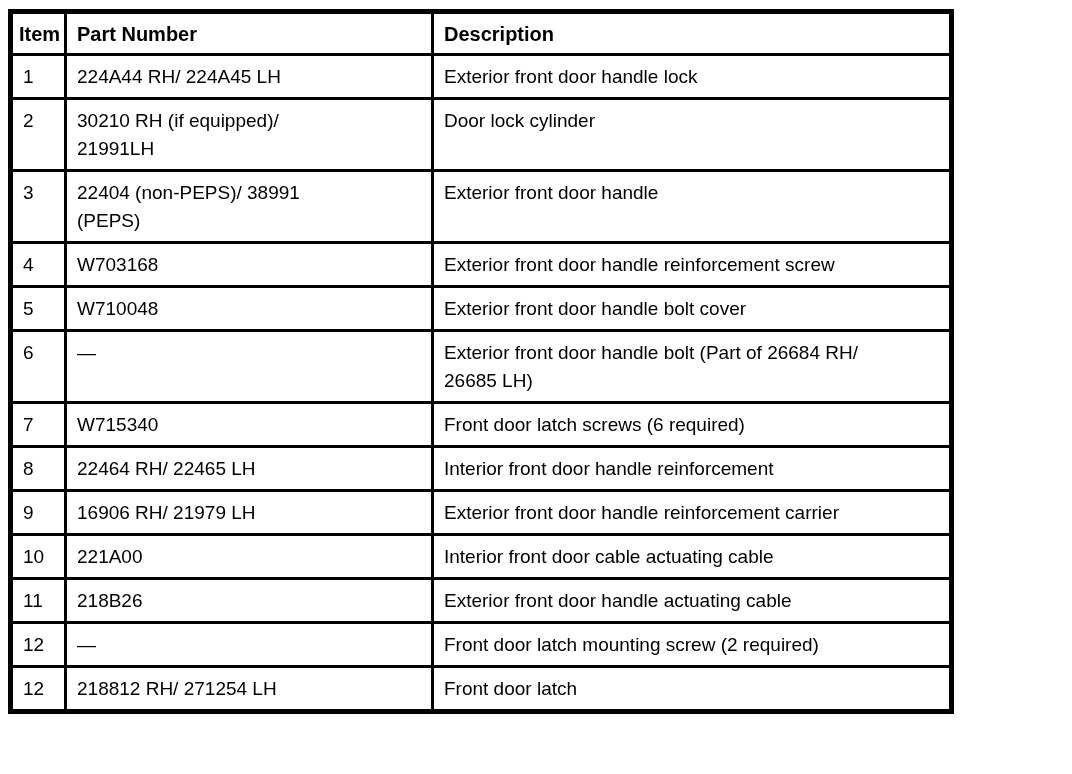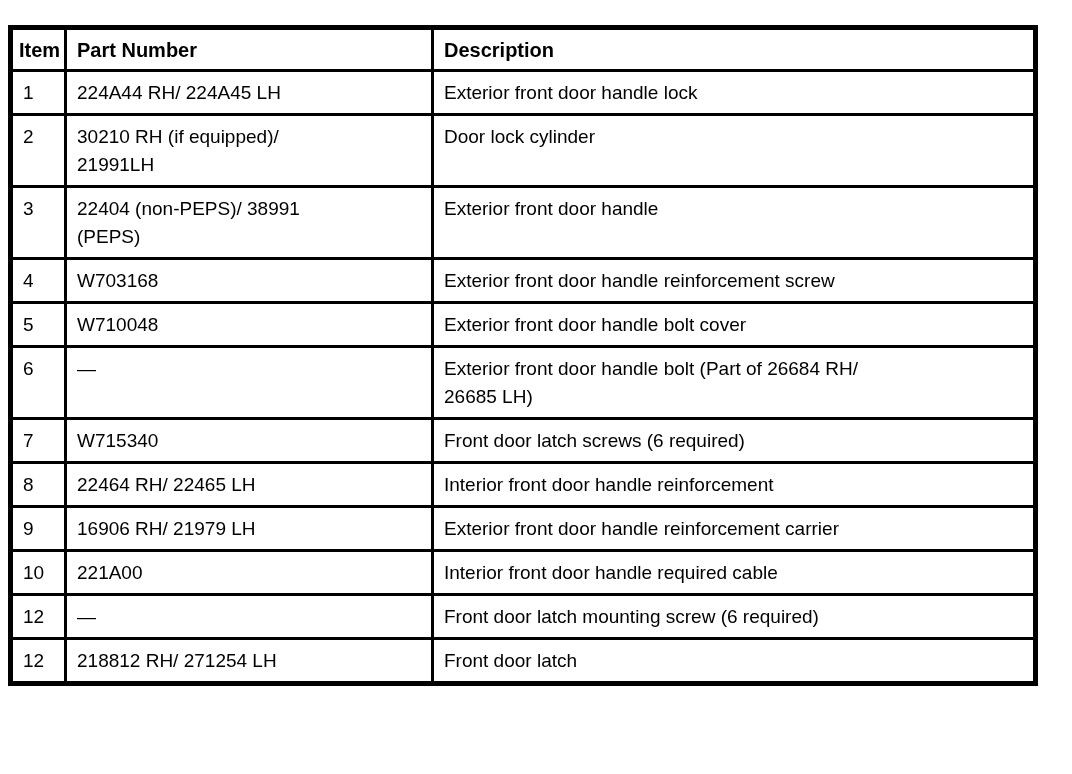--- a/index.html
+++ b/index.html
@@ -13,24 +13,23 @@
     box-sizing: border-box;
     font-family: "Liberation Sans", sans-serif;
     color: #000000;
   }
   .page {
     padding: 9px 8px;
   }
   table.parts-table {
     border-collapse: collapse;
     table-layout: fixed;
-    width: 1030px;
+    width: 946px;
     border: 5px solid #000000;
     background: #ffffff;
-    margin-top: 16px;
   }
   col.col-item { width: 55px; }
   col.col-part { width: 367px; }
   col.col-desc { width: auto; }
   th, td {
     border: 3px solid #000000;
     text-align: left;
     vertical-align: top;
     padding: 7px 8px 6px 10px;
     font-size: 19px;
@@ -121,28 +120,33 @@
 
   <tr>
     <td>9</td>
     <td>16906 RH/ 21979 LH</td>
     <td>Exterior front door handle reinforcement carrier</td>
   </tr>
 
   <tr>
     <td>10</td>
     <td>221A00</td>
-    <td>Interior front door handle required cable</td>
+    <td>Interior front door cable actuating cable</td>
   </tr>
 
+  <tr>
+    <td>11</td>
+    <td>218B26</td>
+    <td>Exterior front door handle actuating cable</td>
+  </tr>
 
   <tr>
     <td>12</td>
     <td>—</td>
-    <td>Front door latch mounting screw (6 required)</td>
+    <td>Front door latch mounting screw (2 required)</td>
   </tr>
 
   <tr>
     <td>12</td>
     <td>218812 RH/ 271254 LH</td>
     <td>Front door latch</td>
   </tr>
 </tbody>
   </table>
 </div>

